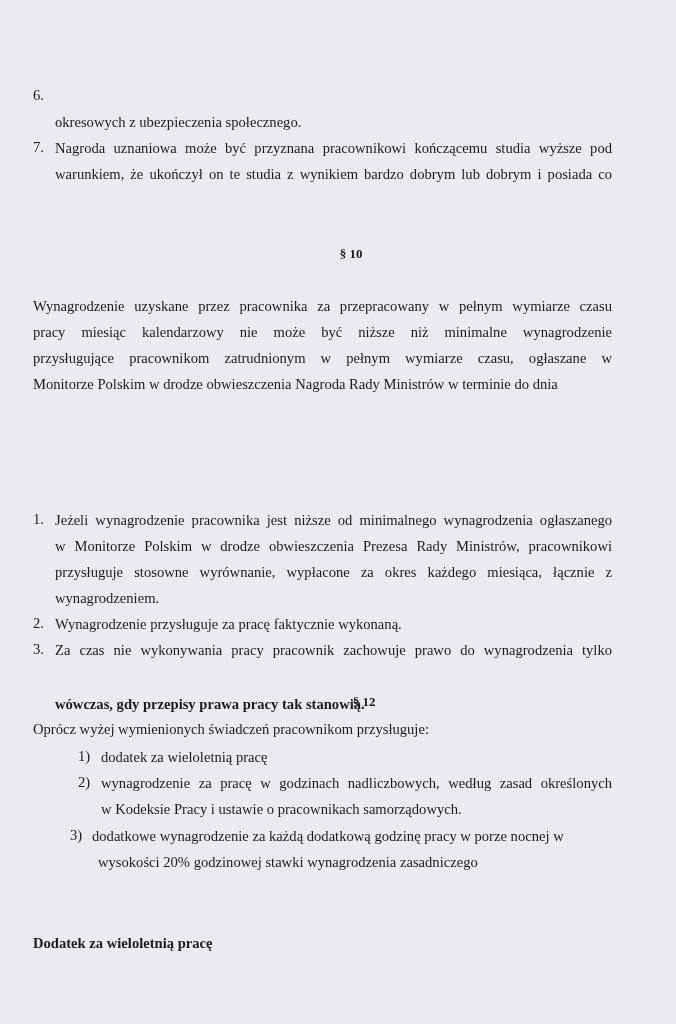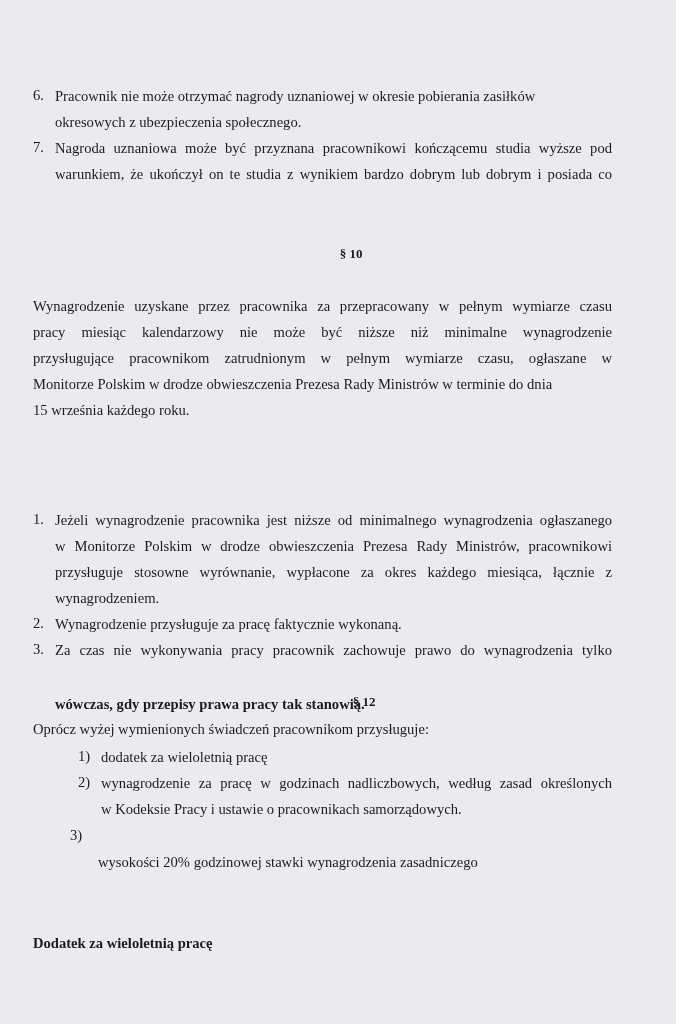--- a/index.html
+++ b/index.html
@@ -16,33 +16,31 @@
   .num { position: absolute; }
   .heading { position: absolute; left: 13px; width: 676px; text-align: center; font-weight: bold; font-size: 13px; line-height: 18px; }
   .bold { font-weight: bold; }
 </style>
 </head>
 <body>
 
 <div class="page">
 
   <span class="num" style="left:33px; top:87px;">6.</span>
-  <div class="line" style="left:55px; top:87px;">Pracownik nie może otrzymać nagrody uznaniowej w okresie pobierania zasiłków</div>
   <div class="line" style="left:55px; top:113px;">okresowych z ubezpieczenia społecznego.</div>
 
   <span class="num" style="left:33px; top:139px;">7.</span>
   <div class="line just" style="left:55px; top:139px; width:557px;">Nagroda uznaniowa może być przyznana pracownikowi kończącemu studia wyższe pod</div>
   <div class="line just" style="left:55px; top:165px; width:557px;">warunkiem, że ukończył on te studia z wynikiem bardzo dobrym lub dobrym i posiada co</div>
 
   <div class="heading" style="top:245px;">§ 10</div>
   <div class="line just" style="left:33px; top:297px; width:579px;">Wynagrodzenie uzyskane przez pracownika za przepracowany w pełnym wymiarze czasu</div>
   <div class="line just" style="left:33px; top:323px; width:579px;">pracy miesiąc kalendarzowy nie może być niższe niż minimalne wynagrodzenie</div>
   <div class="line just" style="left:33px; top:349px; width:579px;">przysługujące pracownikom zatrudnionym w pełnym wymiarze czasu, ogłaszane w</div>
-  <div class="line" style="left:33px; top:375px;">Monitorze Polskim w drodze obwieszczenia Prezesa Rady Ministrów w terminie do dnia</div>
-  <div class="line" style="left:33px; top:401px;">15 września  każdego  roku.</div>
+  <div class="line" style="left:33px; top:375px;">Monitorze Polskim w drodze obwieszczenia Nagroda Rady Ministrów w terminie do dnia</div>
 
 
   <span class="num" style="left:33px; top:511px;">1.</span>
   <div class="line just" style="left:55px; top:511px; width:557px;">Jeżeli wynagrodzenie pracownika jest niższe od minimalnego wynagrodzenia ogłaszanego</div>
   <div class="line just" style="left:55px; top:537px; width:557px;">w Monitorze Polskim w drodze obwieszczenia Prezesa Rady Ministrów,  pracownikowi</div>
   <div class="line just" style="left:55px; top:563px; width:557px;">przysługuje stosowne wyrównanie, wypłacone za okres każdego miesiąca, łącznie z</div>
   <div class="line" style="left:55px; top:589px;">wynagrodzeniem.</div>
 
   <span class="num" style="left:33px; top:615px;">2.</span>
   <div class="line" style="left:55px; top:615px;">Wynagrodzenie przysługuje za pracę faktycznie wykonaną.</div>
@@ -55,17 +53,18 @@
   <div class="line" style="left:33px; top:720px;">Oprócz  wyżej wymienionych świadczeń pracownikom przysługuje:</div>
 
   <span class="num" style="left:78px; top:748px;">1)</span>
   <div class="line" style="left:101px; top:748px;">dodatek za wieloletnią pracę</div>
 
   <span class="num" style="left:78px; top:774px;">2)</span>
   <div class="line just" style="left:101px; top:774px; width:511px;">wynagrodzenie za pracę w godzinach nadliczbowych, według zasad określonych</div>
   <div class="line" style="left:101px; top:800px;">w  Kodeksie Pracy  i ustawie o pracownikach samorządowych.</div>
 
   <span class="num" style="left:70px; top:827px;">3)</span>
+  <div class="line" style="left:92px; top:827px;">dodatkowe  wynagrodzenie  za każdą  dodatkową  godzinę pracy w porze nocnej w</div>
   <div class="line" style="left:98px; top:853px;">wysokości 20% godzinowej stawki wynagrodzenia zasadniczego</div>
 
   <div class="line bold" style="left:33px; top:934px;">Dodatek  za  wieloletnią pracę</div>
 
 </div>
 
 </body></html>

